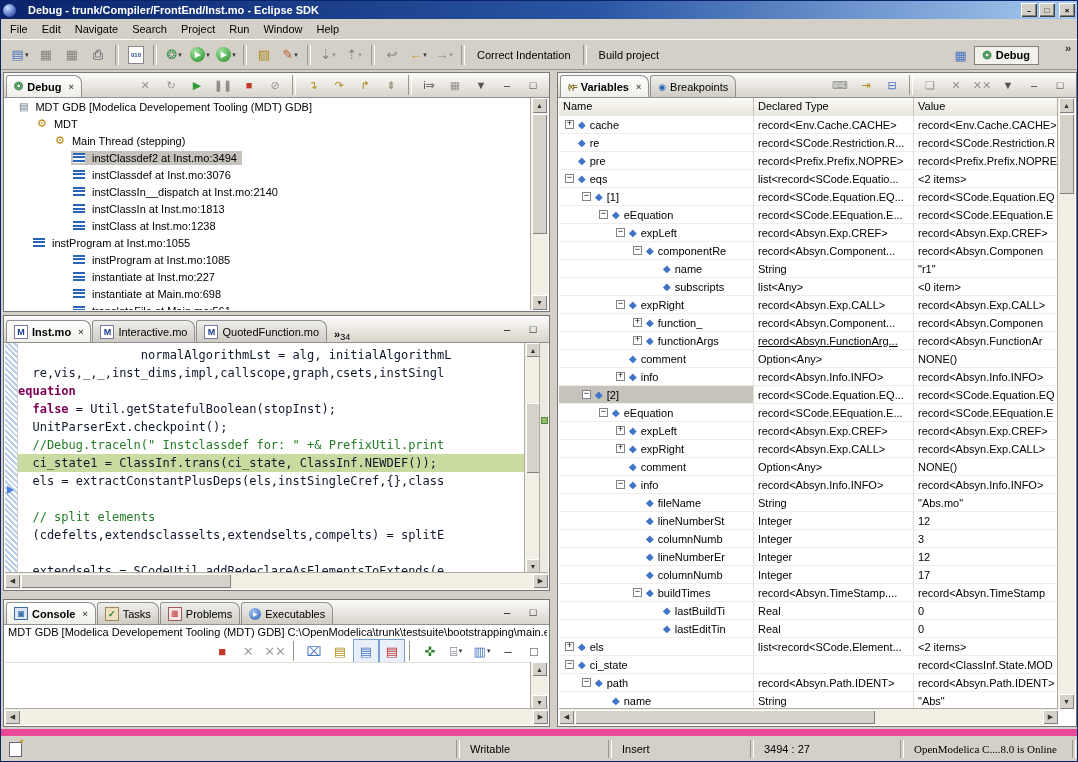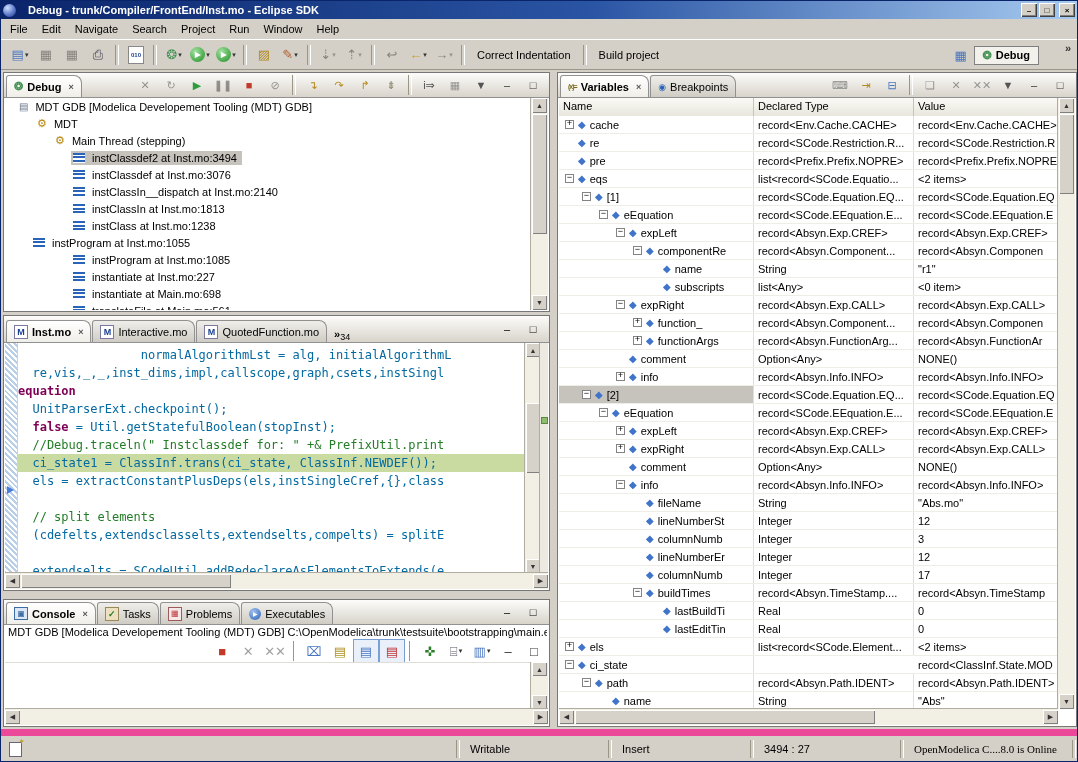--- a/index.html
+++ b/index.html
@@ -72,21 +72,21 @@
   .expspacer{width:13px;flex:none;}
   .diamond{color:#3f74c9;font-size:10px;margin-right:4px;flex:none;}
   
   #ed-body{position:absolute;left:1px;right:25px;top:27px;bottom:17px;background:#fff;overflow:hidden;}
   #ed-gutter{position:absolute;left:0;top:0;bottom:0;width:12px;background:repeating-linear-gradient(45deg,#b9cfe8 0 2px,#fff 2px 4px);border-right:1px solid #d0d0d0;}
   #code{position:absolute;left:13px;top:3px;right:0;font-family:"DejaVu Sans Mono","Liberation Mono",monospace;font-size:12px;}
   .cline{height:18px;line-height:18px;white-space:pre;overflow:hidden;}
   .cline.hl{background:#cadba2;}
   .kw{color:#7f0055;font-weight:bold;}
   .cm{color:#237d26;}
-  .pl{color:#0369a1;}
+  .pl{color:#0f172a;}
   #ip-arrow{position:absolute;left:2px;width:0;height:0;border-left:7px solid #4a7ddb;border-top:4px solid transparent;border-bottom:4px solid transparent;}
   #ed-overview{position:absolute;right:1px;top:27px;bottom:17px;width:8px;background:#ece9e0;border-left:1px solid #b0aca0;}
   #ed-ovmark{position:absolute;left:1px;top:32%;width:5px;height:5px;background:#8fbc6f;border:1px solid #5a8a3f;}
   
   #con-label{position:absolute;left:2px;top:25px;right:2px;height:15px;white-space:nowrap;overflow:hidden;background:#fff;padding:1px 2px;box-sizing:border-box;}
   #con-toolbar{position:absolute;right:2px;top:40px;height:22px;display:flex;align-items:center;background:#fff;}
   #con-content{position:absolute;left:1px;right:18px;top:62px;bottom:17px;background:#fff;border-top:1px solid #e0ddd4;}
   
   #statusbar{position:absolute;left:0;top:728px;width:100%;height:33px;background:#d4d0c8;border-top:7px solid #ec4899;display:flex;align-items:center;box-sizing:border-box;}
   .sbzone{height:20px;display:flex;align-items:center;padding-left:10px;box-sizing:border-box;white-space:nowrap;overflow:hidden;}
@@ -368,22 +368,22 @@
           </span>
       </div>
     </div>
     <div id="ed-body" data-name="editor-body">
       <div id="ed-gutter" data-name="editor-annotation-ruler"></div>
       <div id="ip-arrow" data-name="instruction-pointer-icon" style="top: 143px;"></div>
       <div id="code" data-name="code-area">
           <div class="cline" data-name="code-line"><span class="pl" data-name="code-segment">                 normalAlgorithmLst = alg, initialAlgorithmL</span></div>
           <div class="cline" data-name="code-line"><span class="pl" data-name="code-segment">  re,vis,_,_,inst_dims,impl,callscope,graph,csets,instSingl</span></div>
           <div class="cline" data-name="code-line"><span class="kw" data-name="code-segment">equation</span></div>
+          <div class="cline" data-name="code-line"><span class="pl" data-name="code-segment">  </span><span class="kw" data-name="code-segment">false</span><span class="pl" data-name="code-segment"> = Util.getStatefulBoolean(stopInst);</span></div>
           <div class="cline" data-name="code-line"><span class="pl" data-name="code-segment">  UnitParserExt.checkpoint();</span></div>
-          <div class="cline" data-name="code-line"><span class="pl" data-name="code-segment">  </span><span class="kw" data-name="code-segment">false</span><span class="pl" data-name="code-segment"> = Util.getStatefulBoolean(stopInst);</span></div>
           <div class="cline" data-name="code-line"><span class="cm" data-name="code-segment">  //Debug.traceln(" Instclassdef for: " +&amp; PrefixUtil.print</span></div>
           <div class="cline hl" data-name="current-debug-line"><span class="pl" data-name="code-segment">  ci_state1 = ClassInf.trans(ci_state, ClassInf.NEWDEF());</span></div>
           <div class="cline" data-name="code-line"><span class="pl" data-name="code-segment">  els = extractConstantPlusDeps(els,instSingleCref,{},class</span></div>
           <div class="cline" data-name="code-line"><span class="pl" data-name="code-segment"></span></div>
           <div class="cline" data-name="code-line"><span class="cm" data-name="code-segment">  // split elements</span></div>
           <div class="cline" data-name="code-line"><span class="pl" data-name="code-segment">  (cdefelts,extendsclasselts,extendselts,compelts) = splitE</span></div>
           <div class="cline" data-name="code-line"><span class="pl" data-name="code-segment"></span></div>
           <div class="cline" data-name="code-line"><span class="pl" data-name="code-segment">  extendselts = SCodeUtil.addRedeclareAsElementsToExtends(e</span></div>
         </div>
     </div>
@@ -643,21 +643,21 @@
           </div>
           <div class="vcell c2" data-name="variable-type-cell" style="width: 160px;">record&lt;Absyn.Component...</div>
           <div class="vcell c3" data-name="variable-value-cell">record&lt;Absyn.Componen</div>
         </div>
         <div class="vrow" data-name="variable-row">
           <div class="vcell c1" data-name="variable-name-cell" style="width: 195px; padding-left: 74px;">
             <div class="expbox" data-name="expand-icon">+</div>
             <div class="diamond" data-name="variable-icon">◆</div>
             <div class="nlabel" data-name="variable-name">functionArgs</div>
           </div>
-          <div class="vcell c2" data-name="variable-type-cell" style="width: 160px;">record&lt;Absyn.FunctionArg...</div>
+          <div class="vcell c2" data-name="variable-type-cell" style="width: 160px; text-decoration: underline;">record&lt;Absyn.FunctionArg...</div>
           <div class="vcell c3" data-name="variable-value-cell">record&lt;Absyn.FunctionAr</div>
         </div>
         <div class="vrow" data-name="variable-row">
           <div class="vcell c1" data-name="variable-name-cell" style="width: 195px; padding-left: 57px;">
             <div class="expspacer"></div>
             <div class="diamond" data-name="variable-icon">◆</div>
             <div class="nlabel" data-name="variable-name">comment</div>
           </div>
           <div class="vcell c2" data-name="variable-type-cell" style="width: 160px;">Option&lt;Any&gt;</div>
           <div class="vcell c3" data-name="variable-value-cell">NONE()</div>

